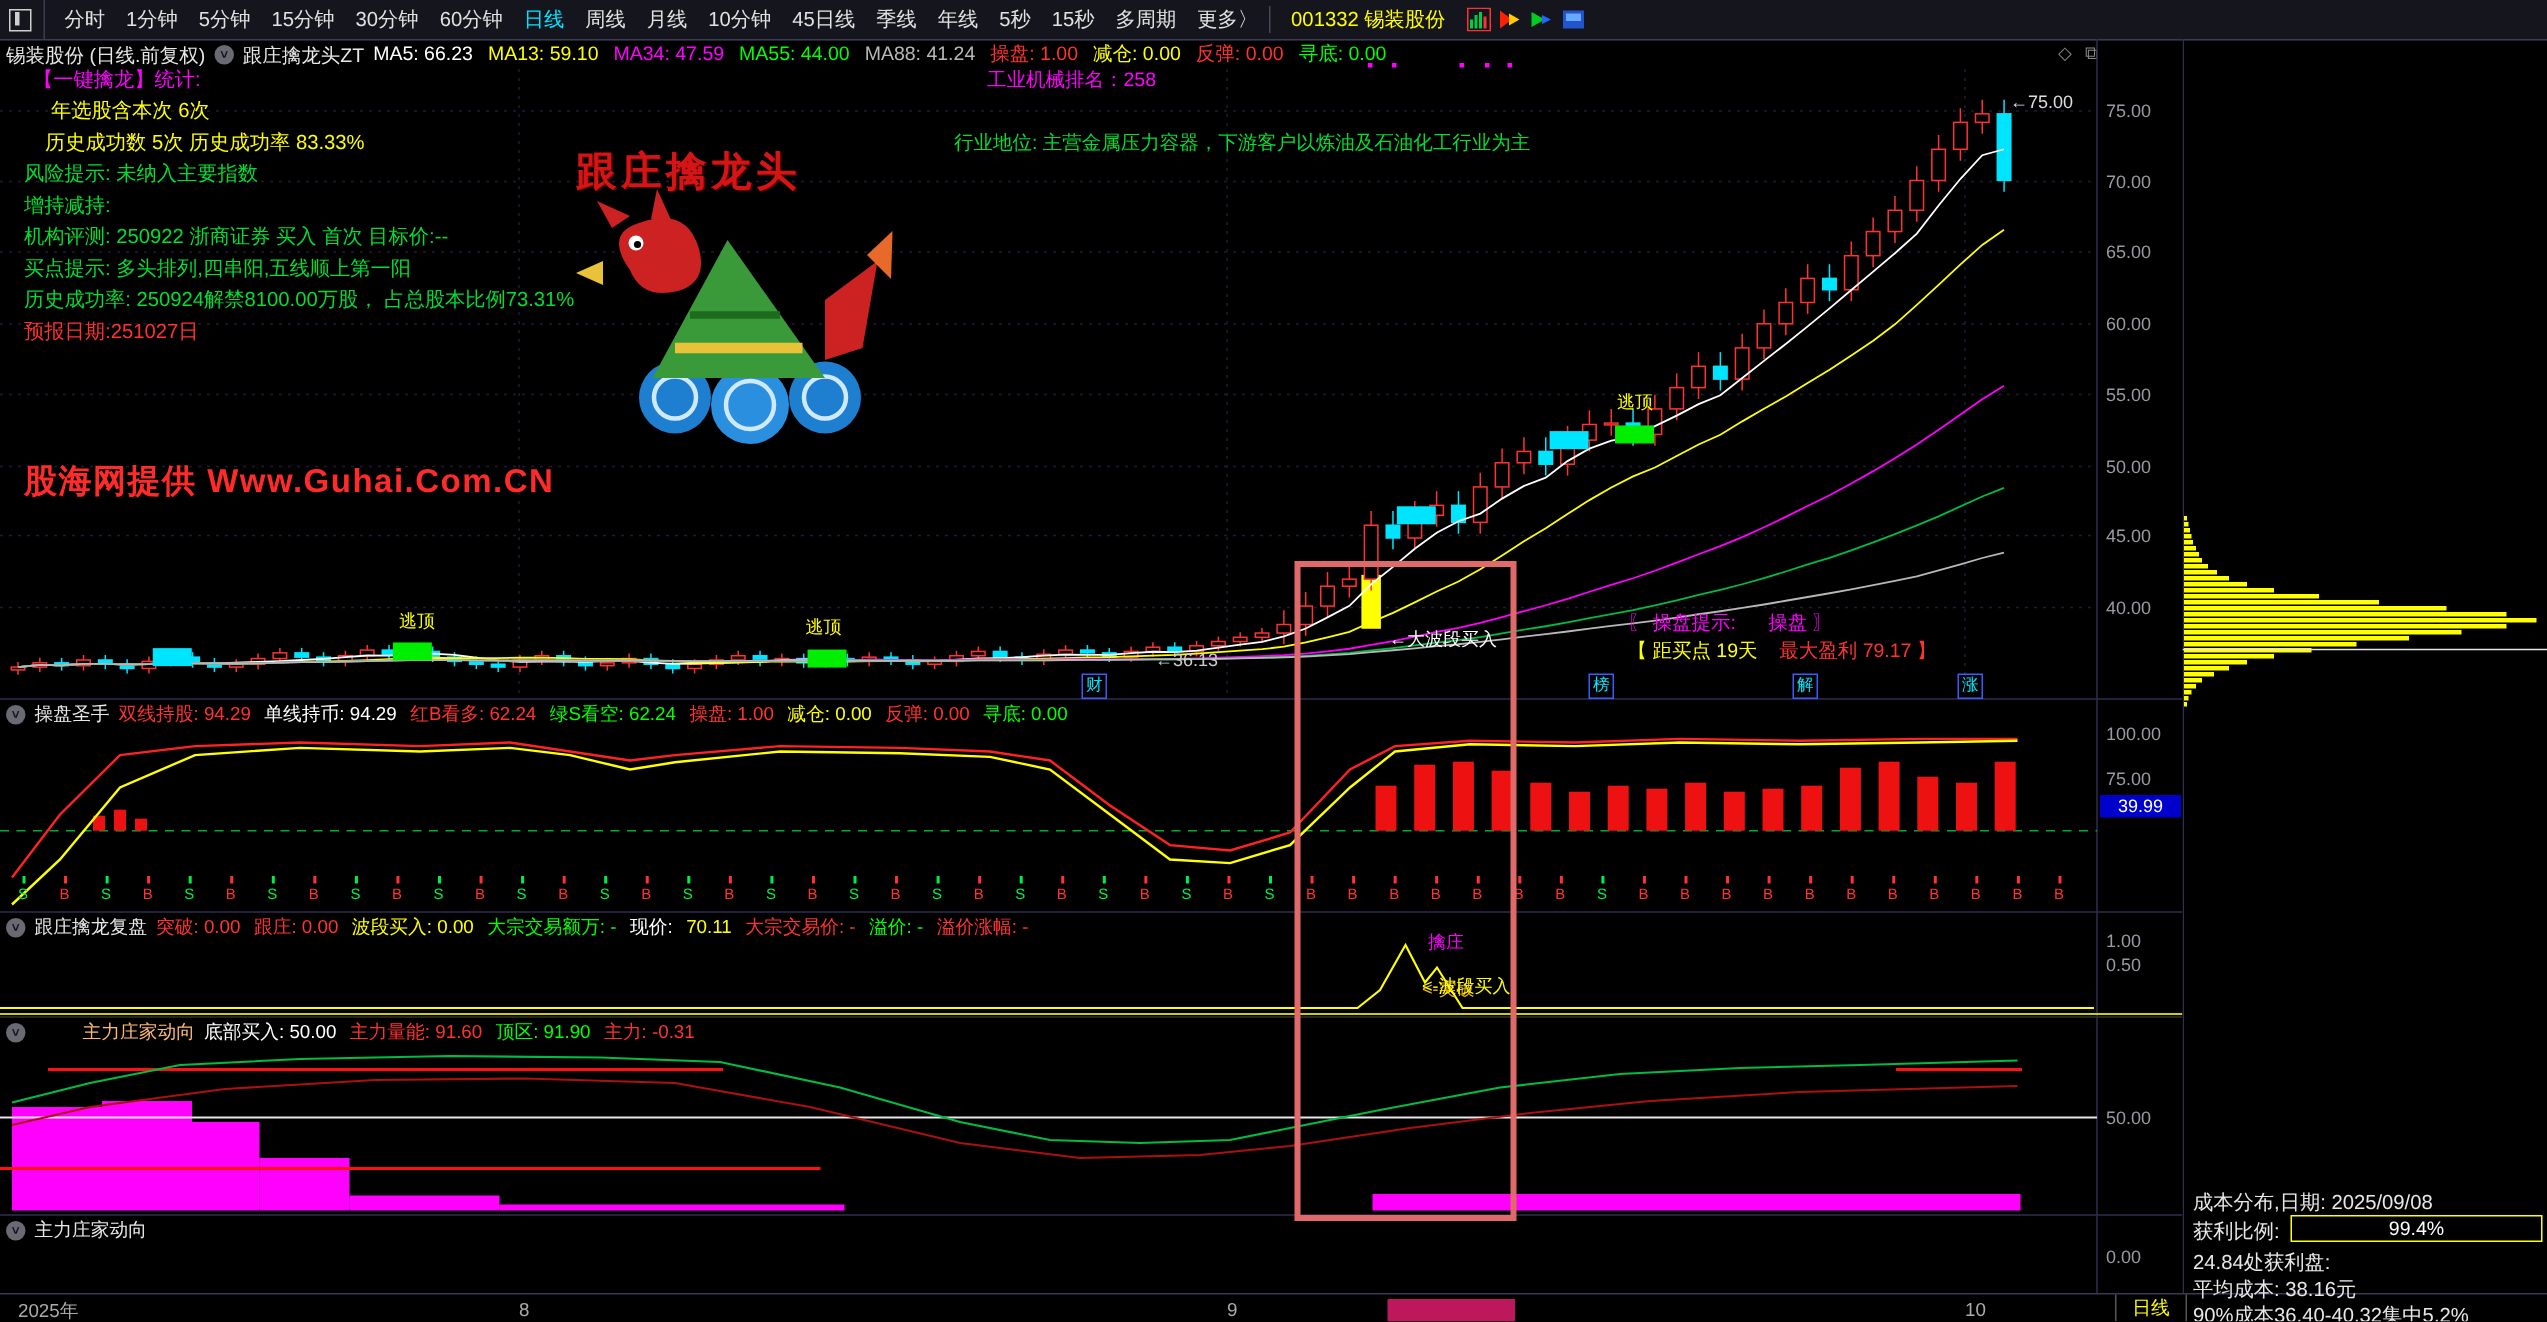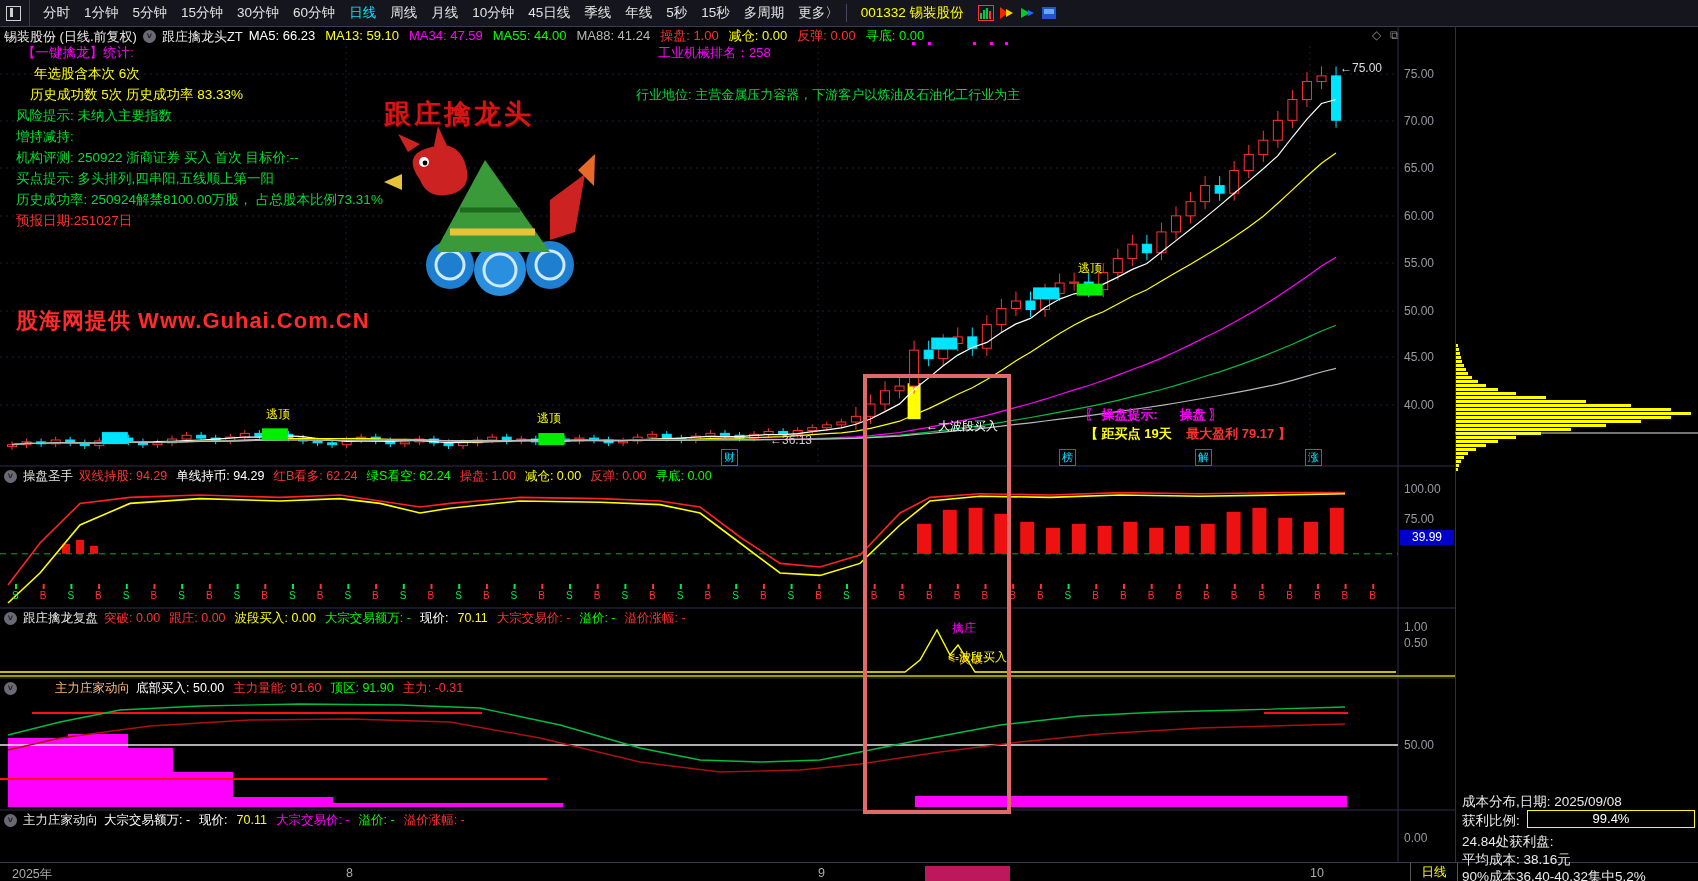--- a/index.html
+++ b/index.html
@@ -38,21 +38,21 @@
     color:#ffff00;text-align:center;line-height:18px;font-size:12.5px;}
   
   .mark{position:absolute;top:449px;width:15px;height:15px;border:1px solid #3a5bff;color:#00e5ff;
     font-size:11px;line-height:15px;text-align:center;}
   .mdot{position:absolute;top:42px;width:3px;height:3px;background:#ff00ff;}
   
   .cost-line{position:absolute;color:#e8e8e8;font-size:13.5px;white-space:nowrap;}
   #profit-box{position:absolute;left:1527px;top:810px;width:166px;height:16px;border:1px solid #ffff00;
     color:#fff;text-align:center;line-height:16px;font-size:13px;}
   
-  .tipline{position:absolute;font-size:13px;font-weight:bold;white-space:nowrap;}
+  .tipline{position:absolute;font-size:13px;font-weight:normal;white-space:nowrap;}
   #watermark{position:absolute;left:16px;top:306px;color:#ff2a2a;font-size:22px;font-weight:bold;letter-spacing:1px;}
   #logo-title{position:absolute;left:384px;top:96px;color:#d51515;font-size:27px;font-weight:bold;letter-spacing:3px;
     text-shadow:1px 1px 0 #5a0000;}
   #pink-box{position:absolute;left:863px;top:374px;width:140px;height:432px;border:4px solid #e06a6a;}
   .ticon{width:16px;height:16px;}
 </style>
 </head>
 <body>
 
 <div id="screen">
@@ -556,21 +556,20 @@
     <span class="stats" id="p3-stats"><span style="color: rgb(255, 50, 50);">突破: 0.00</span><span style="color: rgb(255, 50, 50);">跟庄: 0.00</span><span style="color: rgb(255, 255, 0);">波段买入: 0.00</span><span style="color: rgb(0, 255, 0);">大宗交易额万: -</span><span style="color: rgb(255, 255, 255);">现价:</span><span style="color: rgb(255, 255, 0);">70.11</span><span style="color: rgb(255, 50, 50);">大宗交易价: -</span><span style="color: rgb(0, 255, 0);">溢价: -</span><span style="color: rgb(255, 50, 50);">溢价涨幅: -</span></span>
   </div>
   <div class="phdr" style="top:680px;">
     <span class="circle-icon">˅</span>
     <span style="color:#fdba74;margin-left:32px;">主力庄家动向</span>
     <span class="stats" id="p4-stats"><span style="color: rgb(255, 255, 255);">底部买入: 50.00</span><span style="color: rgb(255, 50, 50);">主力量能: 91.60</span><span style="color: rgb(0, 255, 0);">顶区: 91.90</span><span style="color: rgb(255, 50, 50);">主力: -0.31</span></span>
   </div>
   <div class="phdr" style="top:812px;">
     <span class="circle-icon">˅</span>
     <span style="color:#e8e8e8;">主力庄家动向</span>
-    <span class="stats" id="p5-stats"><span style="color: rgb(255, 255, 255);">大宗交易额万: -</span><span style="color: rgb(255, 255, 255);">现价:</span><span style="color: rgb(255, 255, 0);">70.11</span><span style="color: rgb(255, 0, 255);">大宗交易价: -</span><span style="color: rgb(0, 255, 0);">溢价: -</span><span style="color: rgb(255, 50, 50);">溢价涨幅: -</span></span>
   </div>
 
   <div id="axis-labels">
       <div class="axlbl" style="top: 74px;">75.00</div>
       <div class="axlbl" style="top: 121px;">70.00</div>
       <div class="axlbl" style="top: 168px;">65.00</div>
       <div class="axlbl" style="top: 216px;">60.00</div>
       <div class="axlbl" style="top: 263px;">55.00</div>
       <div class="axlbl" style="top: 311px;">50.00</div>
       <div class="axlbl" style="top: 357px;">45.00</div>

